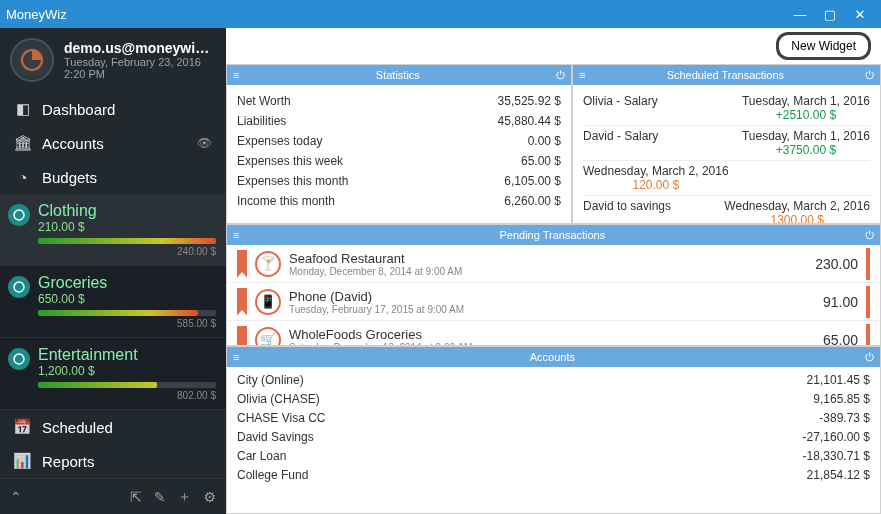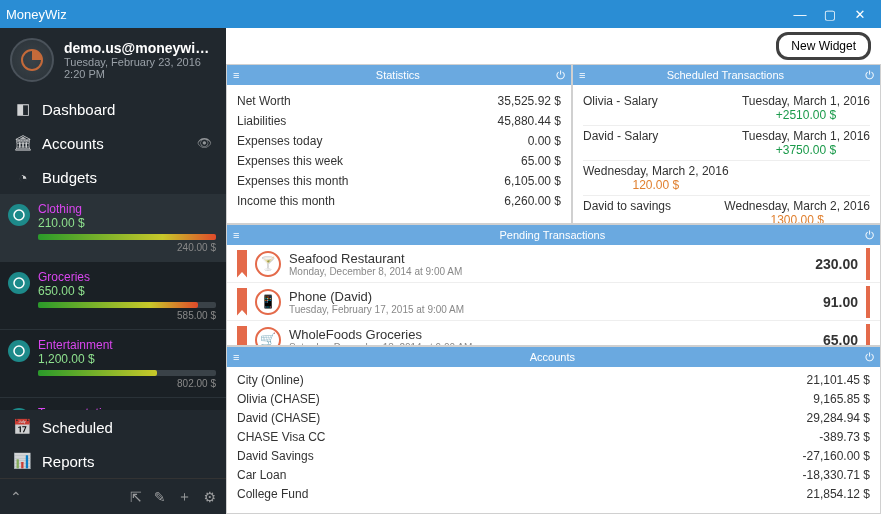--- a/index.html
+++ b/index.html
@@ -15,21 +15,21 @@
 .profile-txt{flex:1;overflow:hidden}
 .email{color:#fff;font-size:14px;font-weight:600;white-space:nowrap;overflow:hidden;text-overflow:ellipsis}
 .datetime{color:#9aa1a8;font-size:11px}
 .navitem{display:flex;align-items:center;gap:10px;height:34px;padding:0 14px;cursor:pointer;color:#fff;font-size:15px}
 .navitem .nicon{width:18px;height:18px;display:flex;align-items:center;justify-content:center;opacity:.8}
 .navitem .eye{margin-left:auto;opacity:.5;font-size:12px}
 .budlist{flex:1;overflow-y:auto;background:#1a2025}
 .budgetitem{padding:8px 10px 8px 38px;border-bottom:1px solid #2a3238;position:relative}
 .budgetitem.sel{background:#2a3238}
 .bcircle{position:absolute;left:8px;top:10px;width:22px;height:22px;border-radius:50%;background:#1d8a8a;display:flex;align-items:center;justify-content:center}
-.bname{font-size:12px;color:#d946ef}
+.bname{font-size:16px;color:#86efac}
 .bamount{font-size:12px;color:#8ee08e;margin-bottom:4px}
 .bar-wrap{position:relative;height:6px;background:#3a4248;border-radius:2px;margin-bottom:2px}
 .bar-fill{position:absolute;left:0;top:0;height:100%;border-radius:2px}
 .bar-lim{font-size:10px;color:#888;text-align:right}
 .footer{height:36px;border-top:1px solid #333;display:flex;align-items:center;padding:0 10px;gap:12px}
 .footer .up{margin-right:auto;cursor:pointer}
 .footer .ficon{cursor:pointer;opacity:.7;font-size:14px}
 .content{flex:1;display:flex;flex-direction:column;background:#fff;overflow:hidden}
 .toolbar{height:36px;display:flex;justify-content:flex-end;align-items:center;padding:0 10px}
 .newwidget{border:3px solid #404040;background:#fff;padding:4px 12px;font-size:12px;cursor:pointer;border-radius:12px}
@@ -50,21 +50,21 @@
 .sched-amt{font-size:12px;text-align:center}
 .green{color:#1a9a4a}.orange{color:#e08030}
 .pending{flex:1;min-height:0}
 .pending .pbody{padding:0}
 .trx{display:flex;align-items:center;height:38px;border-bottom:1px solid #eee;padding:0 10px;gap:8px}
 .bookmark{width:10px;height:28px;background:#e46a4a;clip-path:polygon(0 0,100% 0,100% 100%,50% 80%,0 100%)}
 .trxicon{width:26px;height:26px;border-radius:50%;border:2px solid #e46a4a;display:flex;align-items:center;justify-content:center;font-size:13px}
 .trx-txt{flex:1}
 .trx-name{font-size:13px;font-weight:400;color:#333}
 .trx-date{font-size:10px;color:#888}
-.trx-amt{font-size:14px;font-weight:700;color:#333}
+.trx-amt{font-size:14px;font-weight:400;color:#333}
 .trx-bar{width:4px;height:32px;background:#e46a4a}
 .accounts{height:168px}
 .accounts .pbody{padding:4px 10px}
 .accrow{display:flex;justify-content:space-between;line-height:19px;font-size:12px}
 ::-webkit-scrollbar{width:6px}::-webkit-scrollbar-thumb{background:#777;border-radius:3px}
 </style>
 </head>
 <body>
 
 <div class="titlebar">
@@ -301,24 +301,20 @@
         <div class="pbody" id="accbody">
             <div class="accrow">
               <span>City (Online)</span>
               <span>21,101.45 $</span>
             </div>
             <div class="accrow">
               <span>Olivia (CHASE)</span>
               <span>9,165.85 $</span>
             </div>
             <div class="accrow">
-              <span>David (CHASE)</span>
-              <span>29,284.94 $</span>
-            </div>
-            <div class="accrow">
               <span>CHASE Visa CC</span>
               <span>-389.73 $</span>
             </div>
             <div class="accrow">
               <span>David Savings</span>
               <span>-27,160.00 $</span>
             </div>
             <div class="accrow">
               <span>Car Loan</span>
               <span>-18,330.71 $</span>

